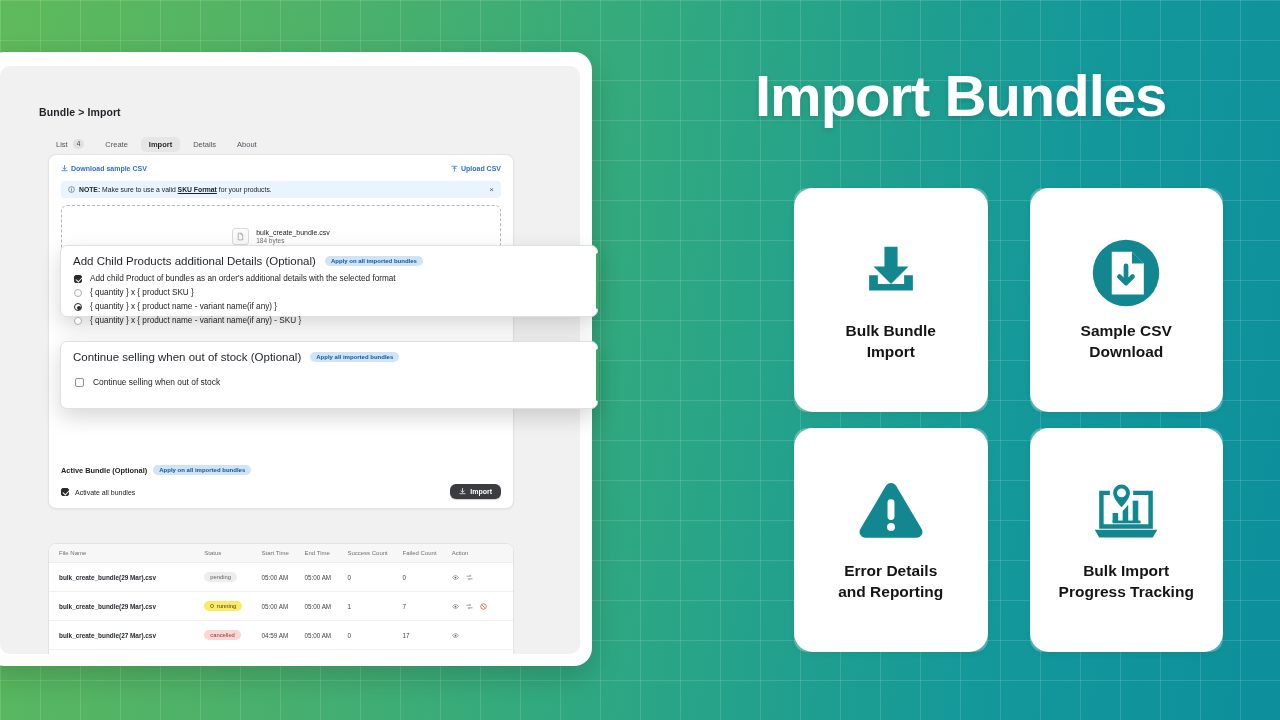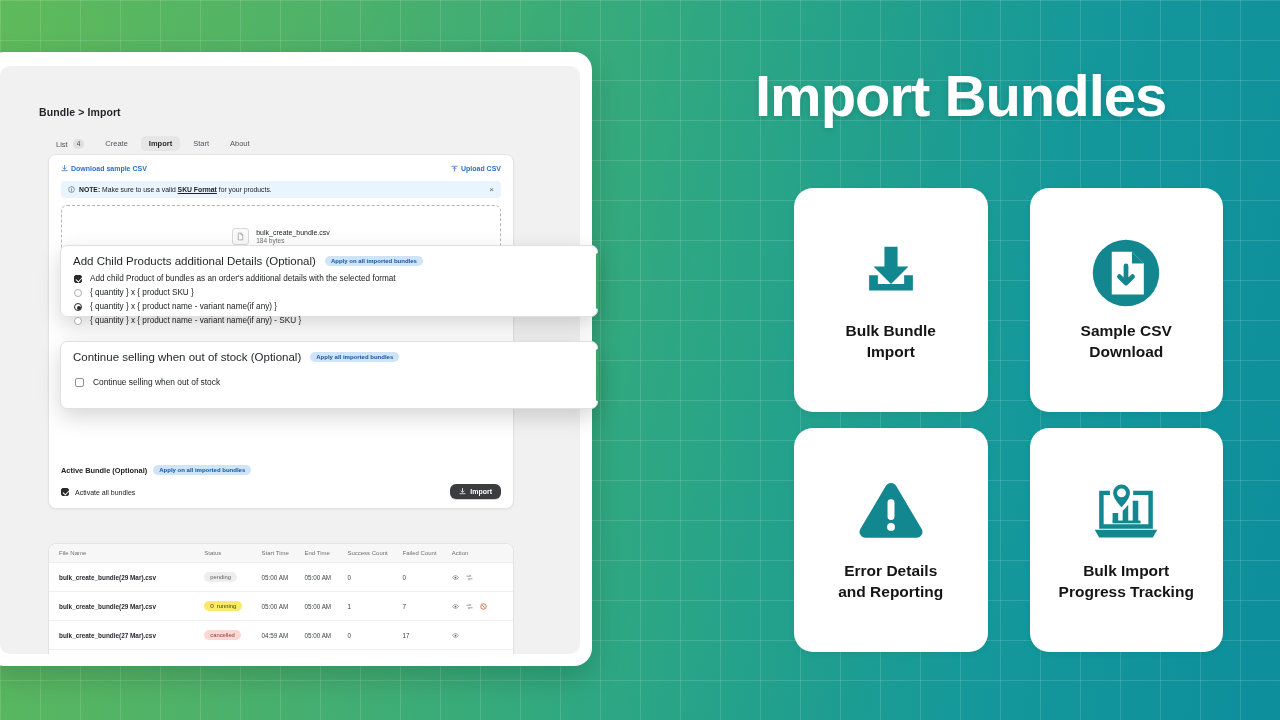--- a/index.html
+++ b/index.html
@@ -30,21 +30,21 @@
     background: #f1f1f1;
     border-radius: 10px;
     overflow: hidden;
   }
   #breadcrumb {
     position: absolute; left: 39px; top: 40px;
     font-size: 10.5px; font-weight: bold; color: #1f2328; letter-spacing: .1px;
   }
 
   
-  #tabs { position: absolute; left: 48px; top: 70px; display: flex; align-items: flex-start; gap: 5px; }
+  #tabs { position: absolute; left: 48px; top: 70px; display: flex; align-items: flex-end; gap: 5px; }
   .tab {
     display: flex; align-items: center; gap: 5px;
     font-size: 7.5px; color: #50545c; padding: 3px 8px; border-radius: 5px;
     white-space: nowrap;
   }
   .tab.active { background: #e6e6e6; color: #1f2328; font-weight: 600; }
   .tab-badge {
     background: #e0e0e0; color: #4a4a4a; border-radius: 7px;
     font-size: 6.5px; padding: 1px 4px; line-height: 1.3;
   }
@@ -192,21 +192,21 @@
     font-size: 58px; font-weight: bold; letter-spacing: -1px;
     text-shadow: 0 2px 6px rgba(0,0,0,.14);
   }
   #feature-grid {
     position: absolute; left: 768px; top: 188px; width: 455px; height: 464px;
     display: grid; grid-template-columns: 1fr 1fr; grid-template-rows: 1fr 1fr;
     gap: 16px;
   }
   .feature-card {
     background: rgba(255,255,255,.28);
-    border-radius: 24px;  margin-left: 26px;
+    border-radius: 13px;  margin-left: 26px;
   }
   .feature-inner {
     background: #fff; border-radius: 19px; height: 100%; width: 100%;
     display: flex; flex-direction: column; align-items: center; justify-content: center;
     gap: 12px; box-shadow: 0 2px 6px rgba(0,0,0,.06);
   }
   .feature-icon { height: 72px; display: flex; align-items: center; justify-content: center; }
   .feature-label {
     font-size: 15.5px; font-weight: bold; color: #151515;
     text-align: center; line-height: 1.35; padding: 0 6px;
@@ -227,21 +227,21 @@
           <span>List</span>
           <span class="tab-badge">4</span>
         </div>
         <div class="tab">
           <span>Create</span>
         </div>
         <div class="tab active">
           <span>Import</span>
         </div>
         <div class="tab">
-          <span>Start</span>
+          <span>Details</span>
         </div>
         <div class="tab">
           <span>About</span>
         </div>
       </div>
 
     <div id="import-card">
 
       <div id="csv-actions">
         <div class="csv-link">

